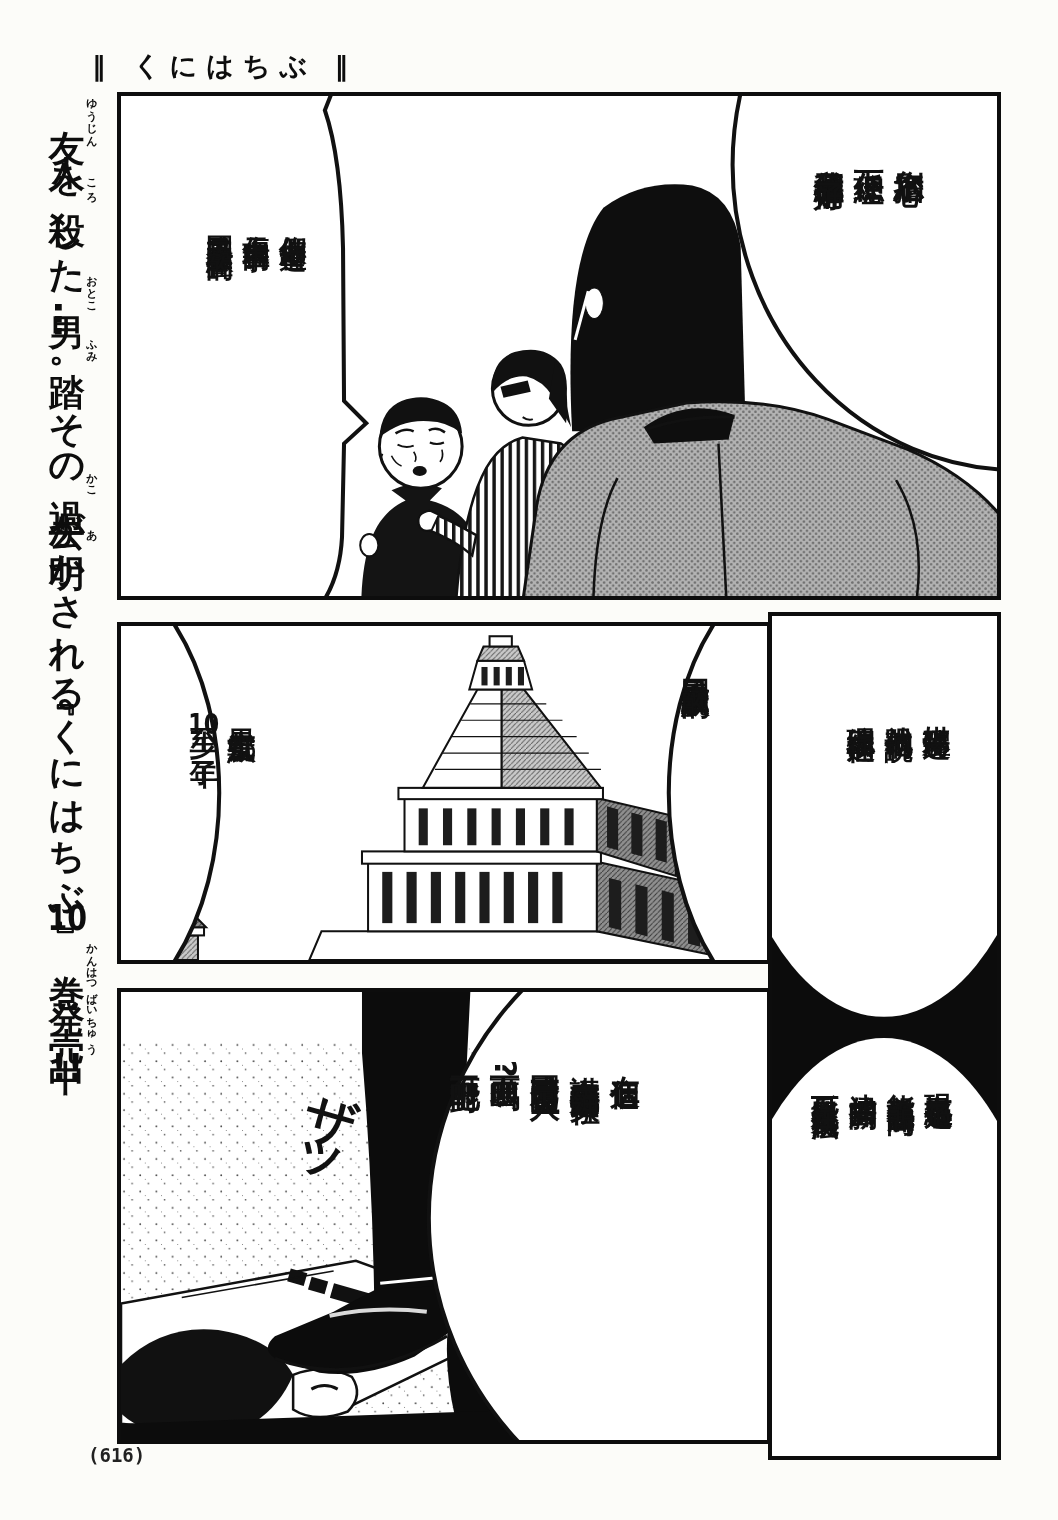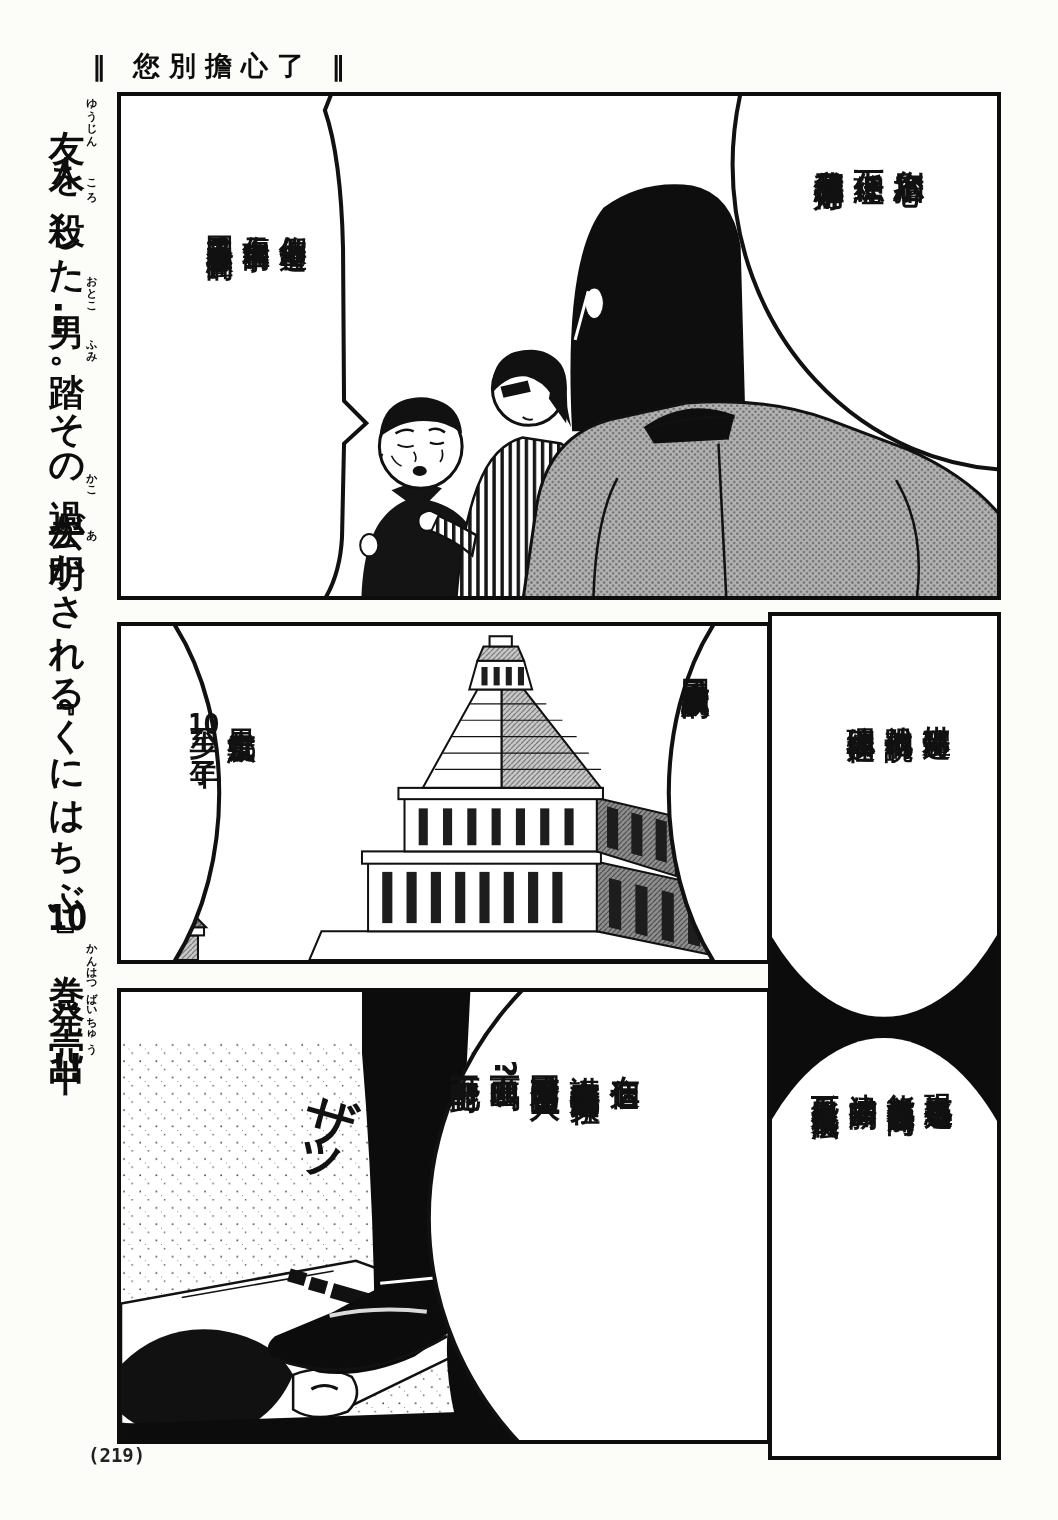--- a/index.html
+++ b/index.html
@@ -30,25 +30,25 @@
   #pR-top-text{left:22px;top:88px;width:164px;height:300px;font-size:28px;}
   #pR-bottom-text{left:8px;top:455px;width:180px;height:340px;font-size:28px;}
   #p3-bubble-text{left:286px;top:60px;width:242px;height:350px;font-size:30px;}
   #p3-sfx{left:176px;top:62px;height:170px;font-size:52px;font-weight:900;transform:rotate(16deg);letter-spacing:4px;}
 </style>
 </head>
 <body>
 
 <div id="page">
 
-  <div id="series-title">‖ 您別擔心了 ‖</div>
+  <div id="series-title">‖ くにはちぶ ‖</div>
 
   <div id="tagline"><ruby><span>友人</span><rt>ゆうじん</rt></ruby><span>を</span><ruby><span>殺</span><rt>ころ</rt></ruby><span>した</span><ruby><span>男</span><rt>おとこ</rt></ruby><span>…</span><ruby><span>踏</span><rt>ふみ</rt></ruby><span>。その</span><ruby><span>過去</span><rt>かこ</rt></ruby><span>が</span><ruby><span>明</span><rt>あ</rt></ruby><span>かされる</span><span>『くにはちぶ』</span><span class="tcy">10</span><ruby><span>巻</span><rt>かん</rt></ruby><ruby><span>発</span><rt>はつ</rt></ruby><ruby><span>売</span><rt>ばい</rt></ruby><ruby><span>中</span><rt>ちゅう</rt></ruby><span class="tcy">!!</span></div>
 
-  <div id="page-number">(219)</div>
+  <div id="page-number">(616)</div>
 
   <div id="panel1" class="panel">
     <svg class="art" viewBox="0 0 868 492" preserveAspectRatio="none">
       <defs>
         <pattern id="p1s" width="8" height="8" patternUnits="userSpaceOnUse">
           <rect width="8" height="8" fill="#fff"></rect>
             <rect width="3.4" height="8" fill="#161616"></rect>
         </pattern>
         <pattern id="p1d" width="6" height="6" patternUnits="userSpaceOnUse">
           <rect width="6" height="6" fill="#b3b3b3"></rect>

